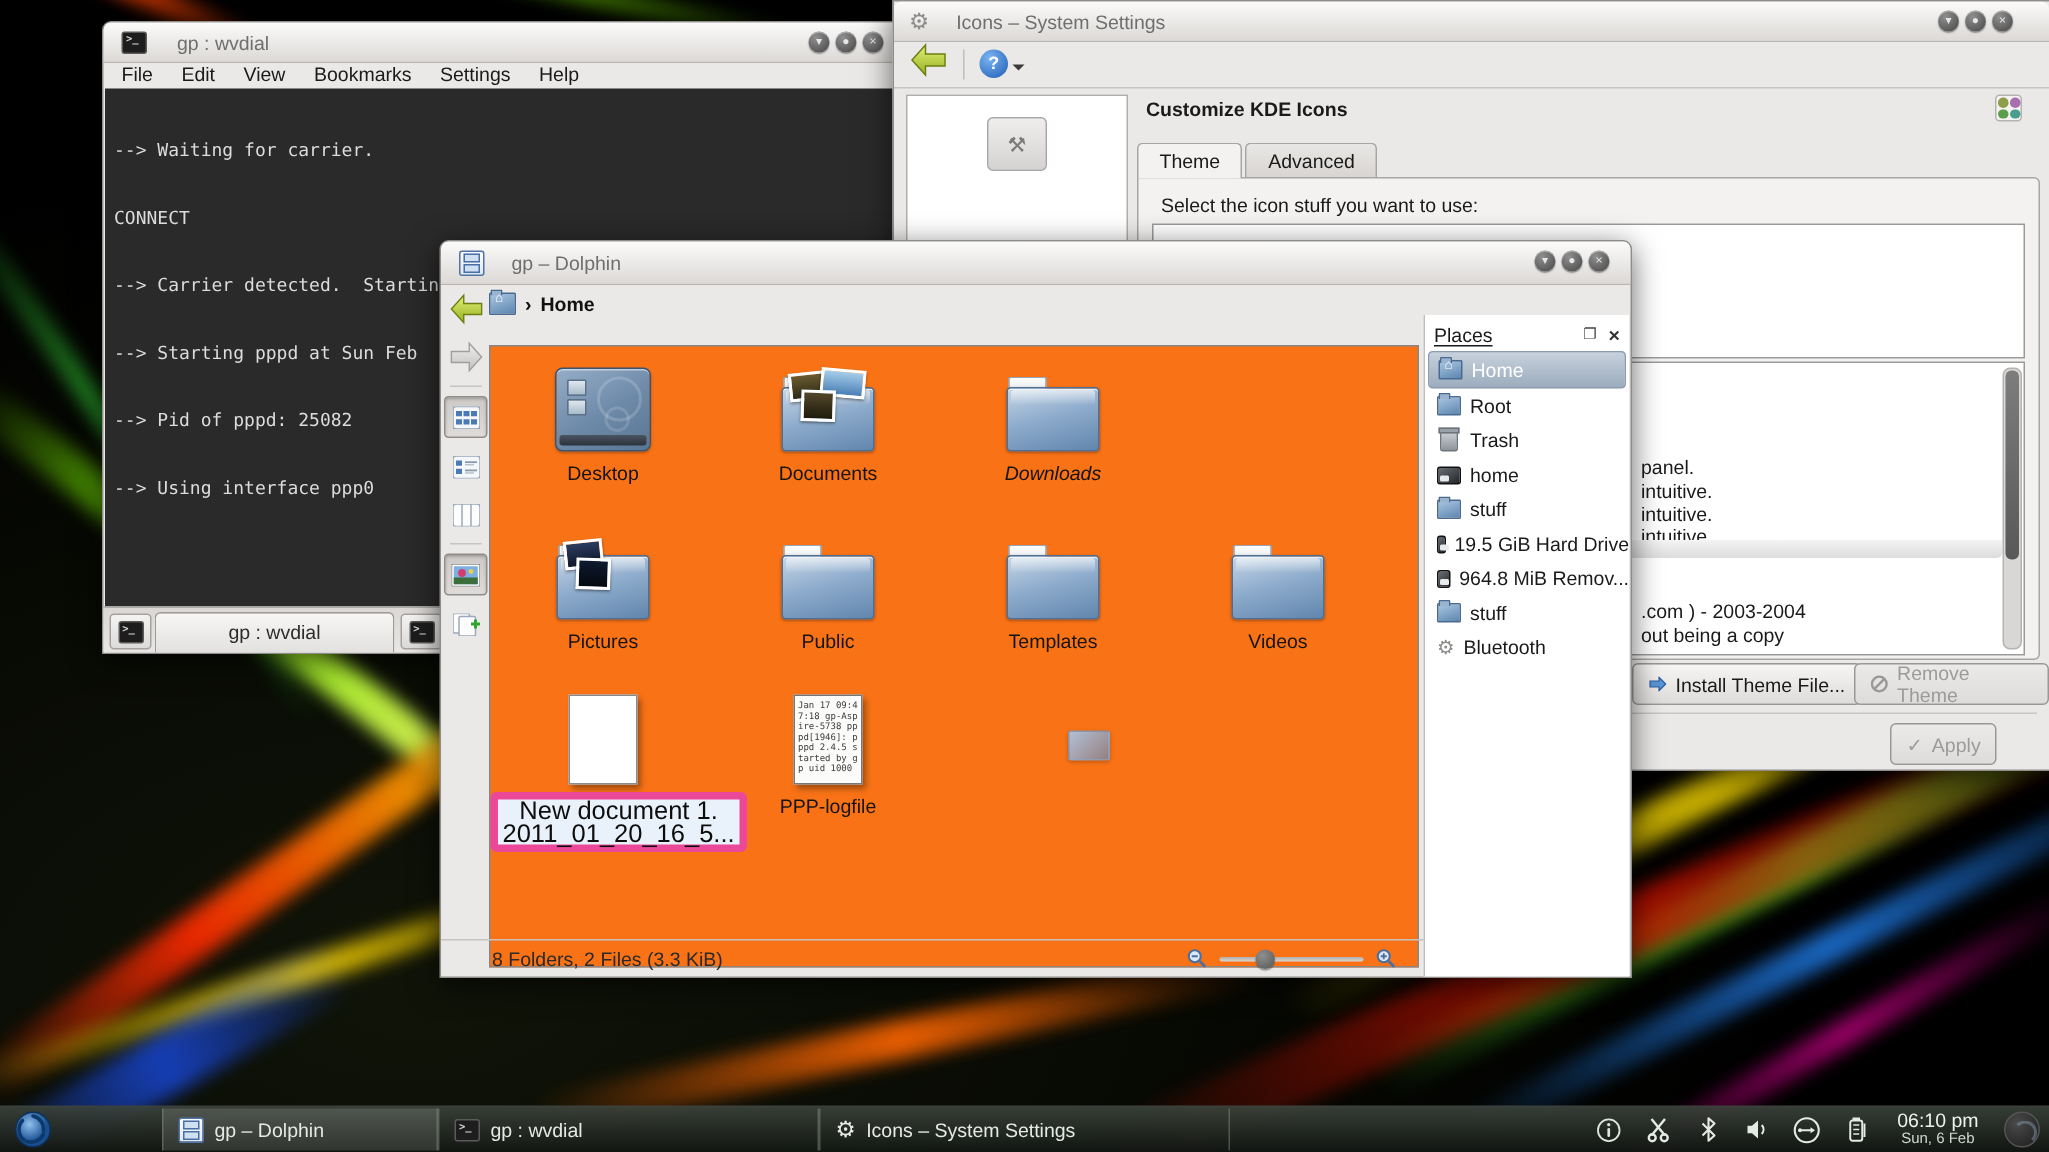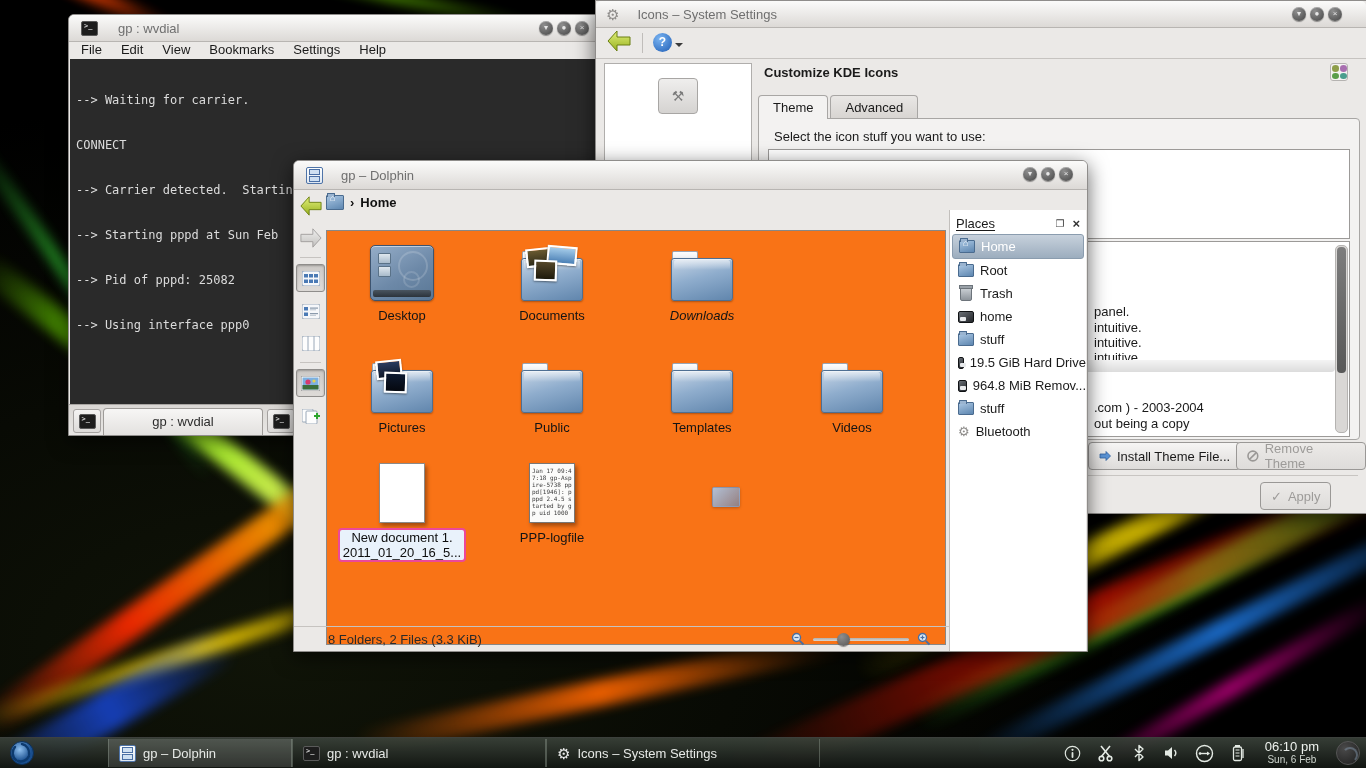--- a/index.html
+++ b/index.html
@@ -121,22 +121,22 @@
   .dicon .sq1{left:7px;top:7px}.dicon .sq2{left:7px;top:20px}
   .dicon .bar{position:absolute;left:2px;right:2px;bottom:3px;height:7px;border-radius:2px;
         background:linear-gradient(#4a5560,#2b333b);}
   .dicon .sw1{position:absolute;right:5px;top:5px;width:26px;height:26px;border:2px solid rgba(255,255,255,.17);border-radius:50%;}
   .dicon .sw2{position:absolute;right:13px;top:25px;width:13px;height:13px;border:2px solid rgba(255,255,255,.14);border-radius:50%;}
 
   .page{width:44px;height:58px;background:#fff;border:1px solid #8a8a8a;box-shadow:2px 3px 4px rgba(0,0,0,.35);}
   .pagetext{width:46px;height:60px;background:#fbfbfa;border:1px solid #777;
         box-shadow:2px 3px 4px rgba(0,0,0,.35);overflow:hidden;padding:3px 2px;box-sizing:border-box;text-align:left;}
   .tinytext{font-family:"DejaVu Sans Mono",monospace;font-size:6px;line-height:7px;color:#3c3c3c;word-break:break-all;}
-  .sel-label{display:inline-block;background:#e9f2fb;border:2px solid #ec4899;border-radius:4px;
-        padding:0 3px;font-size:13px;line-height:15px;color:#0d0d0d;}
+  .sel-label{display:inline-block;background:#e9f2fb;border:5px solid #ec4899;border-radius:4px;
+        padding:0 3px;font-size:17px;line-height:15px;color:#0d0d0d;}
 
   
   #places{position:absolute;left:655px;top:25px;width:136px;bottom:0;background:#ffffff;
         border-left:1px solid #c2bfbc;padding-top:2px;margin-top:24px;}
   .places-head{display:flex;align-items:center;height:22px;padding:0 6px;font-size:13px;color:#1a1a1a;}
   .place-item{display:flex;align-items:center;gap:6px;height:23px;padding-left:8px;font-size:13px;color:#1a1a1a;cursor:pointer;}
   .place-item.sel{background:linear-gradient(#c7d1dc,#9cadbe);border:1px solid #8a9cae;border-radius:3px;
         color:#fff;margin:0 2px;padding-left:6px;}
   .mini-folder{display:inline-block;width:14px;height:11px;position:relative;border-radius:1px;
         background:linear-gradient(160deg,#aac6e2,#5d86b0);border:1px solid #4a6b8f;}

